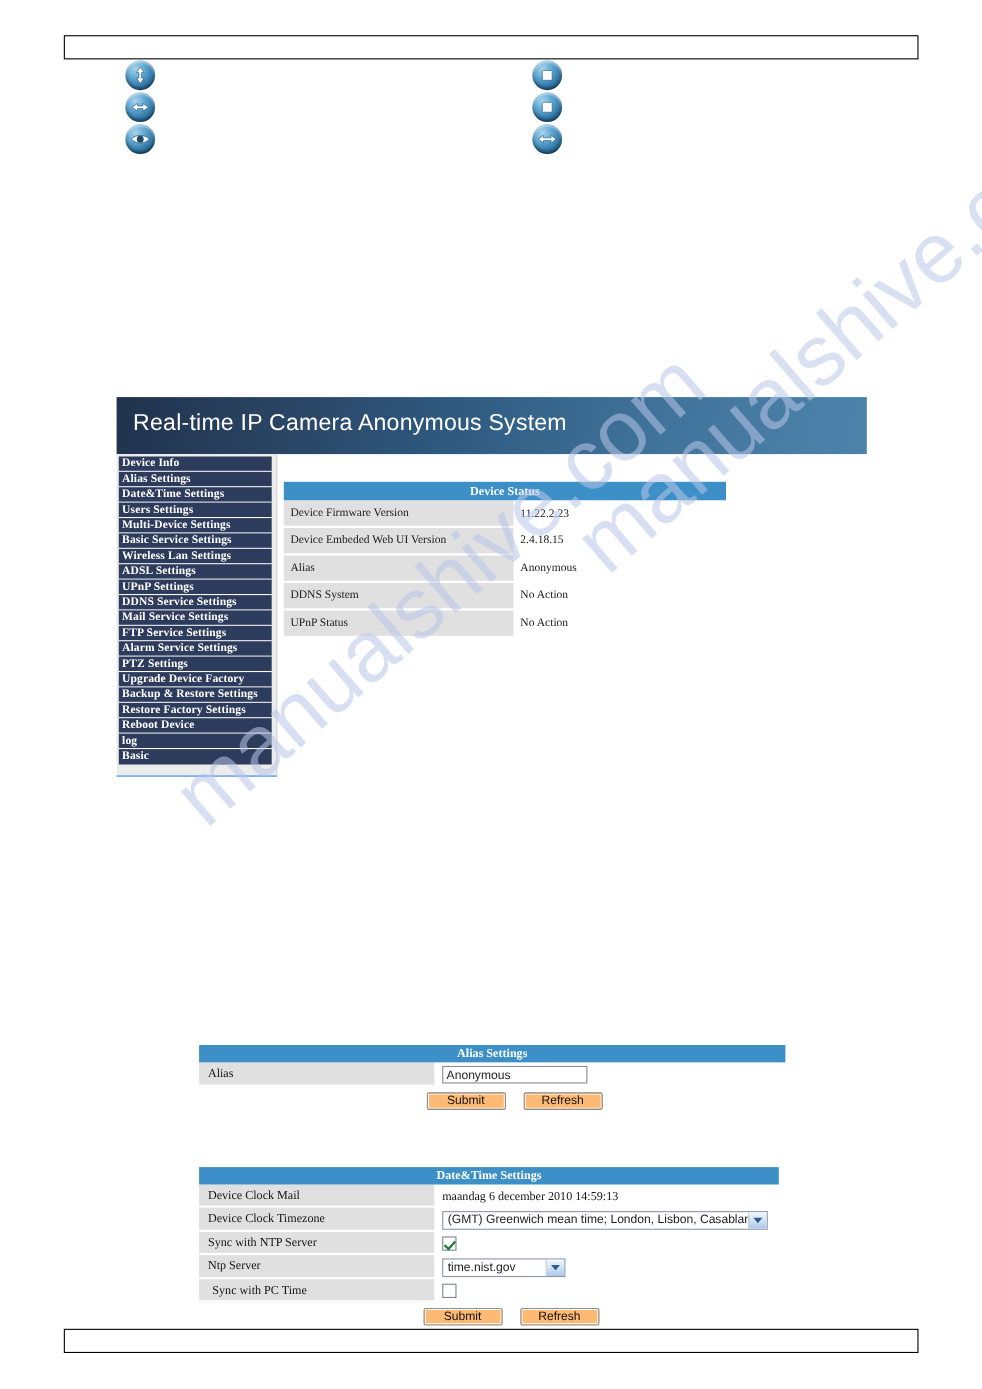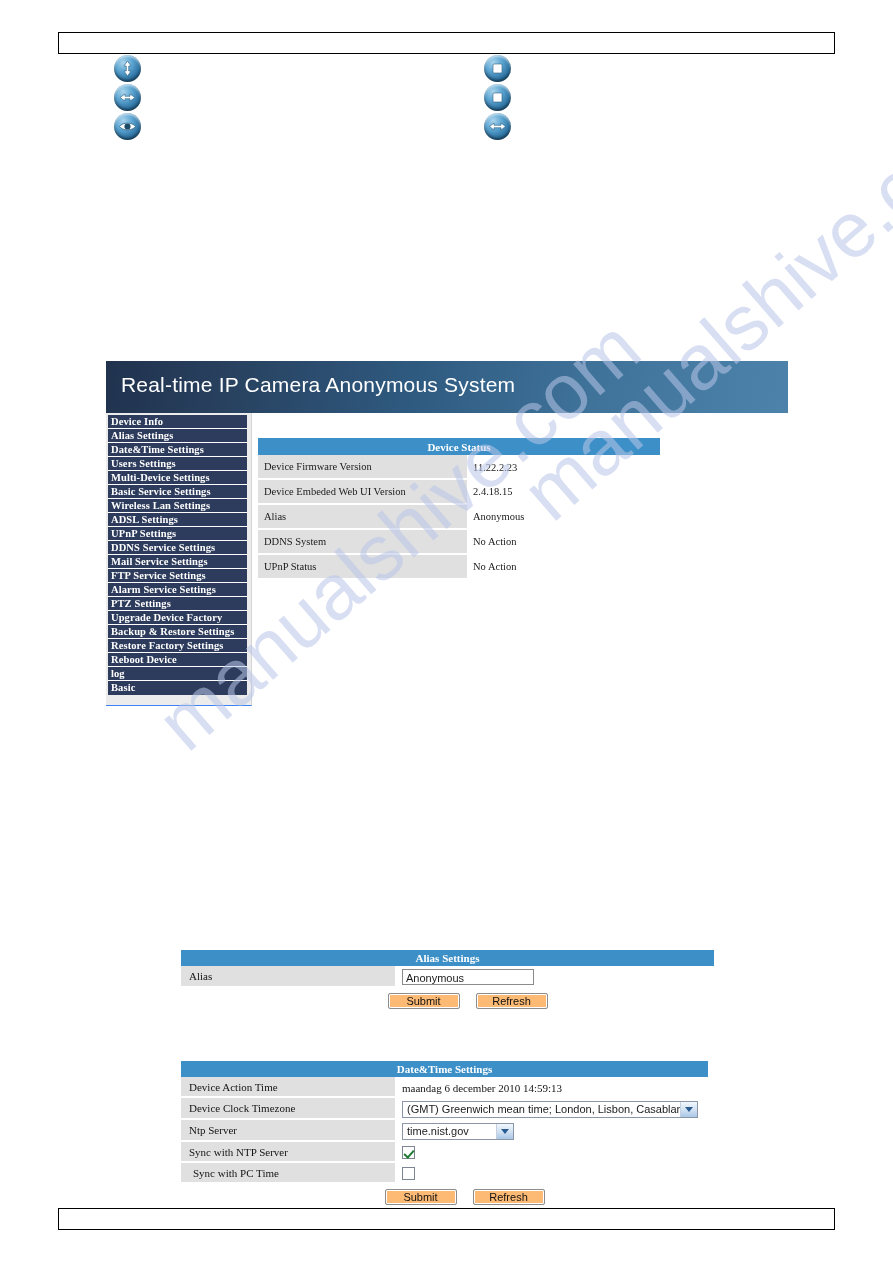--- a/index.html
+++ b/index.html
@@ -438,46 +438,46 @@
   <div class="btnrow offset">
     <div class="winbtn">Submit</div>
     <div class="winbtn">Refresh</div>
   </div>
 </div>
 
 <div class="spanel" style="left:181px; top:1061px; width:527px;">
   <div class="p-hdr">Date&amp;Time Settings</div>
 
   <div class="srow">
-    <div class="s-lbl" style="width:214px; height:21px;">Device Action Time</div>
+    <div class="s-lbl" style="width:214px; height:21px;">Device Clock Mail</div>
     <div class="s-val" style="height:21px;">maandag 6 december 2010 14:59:13</div>
   </div>
 
   <div class="srow">
     <div class="s-lbl" style="width:214px; height:22px;">Device Clock Timezone</div>
     <div class="s-val" style="height:22px;">
       <span class="ddl" style="width:296px;"><span>(GMT) Greenwich mean time; London, Lisbon, Casablan</span><span class="arrow"></span></span>
     </div>
   </div>
 
   <div class="srow">
+    <div class="s-lbl" style="width:214px; height:21px;">Sync with NTP Server</div>
+    <div class="s-val" style="height:21px;">
+      <span class="chk on"></span>
+    </div>
+  </div>
+
+  <div class="srow">
     <div class="s-lbl" style="width:214px; height:22px;">Ntp Server</div>
     <div class="s-val" style="height:22px;">
       <span class="ddl" style="width:112px;"><span>time.nist.gov</span><span class="arrow"></span></span>
     </div>
   </div>
 
   <div class="srow">
-    <div class="s-lbl" style="width:214px; height:21px;">Sync with NTP Server</div>
-    <div class="s-val" style="height:21px;">
-      <span class="chk on"></span>
-    </div>
-  </div>
-
-  <div class="srow">
     <div class="s-lbl" style="width:214px; height:21px;padding-left:12px;">Sync with PC Time</div>
     <div class="s-val" style="height:21px;">
       <span class="chk"></span>
     </div>
   </div>
 
   <div class="btnrow offset">
     <div class="winbtn">Submit</div>
     <div class="winbtn">Refresh</div>
   </div>

